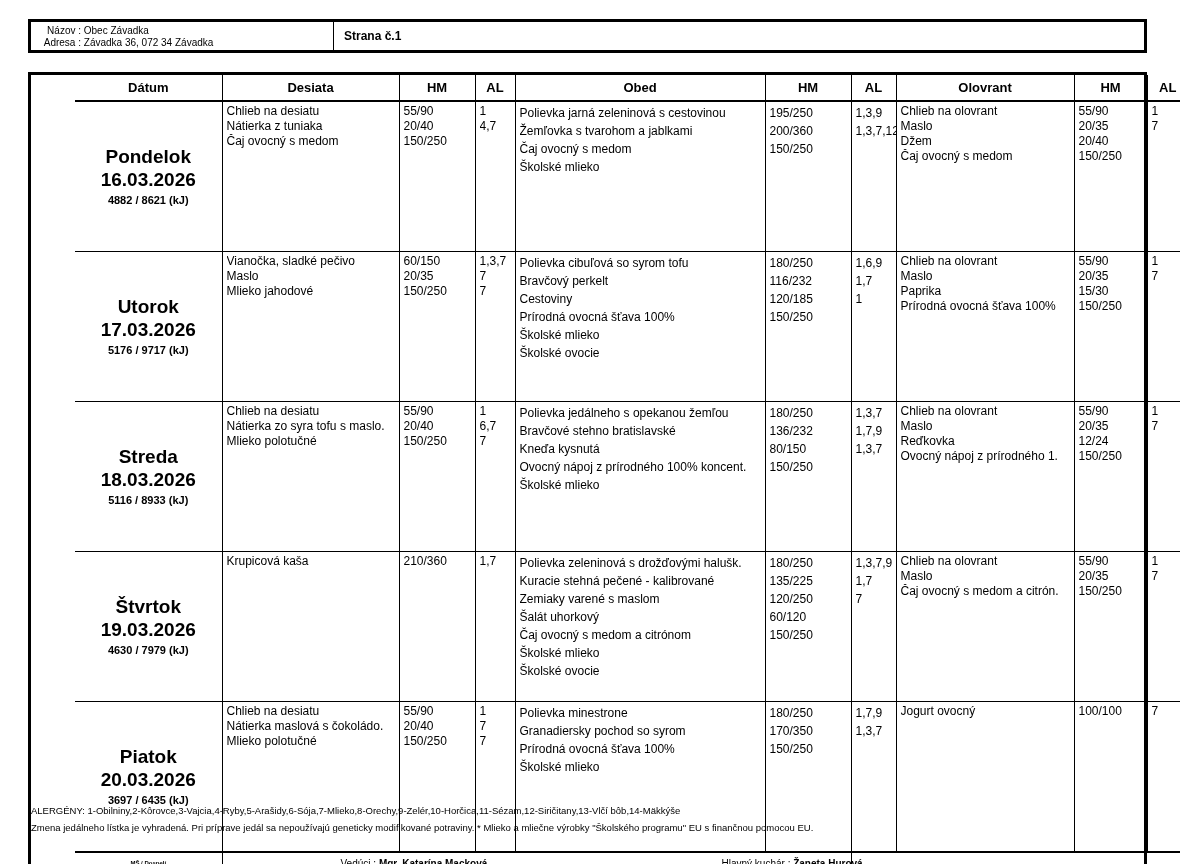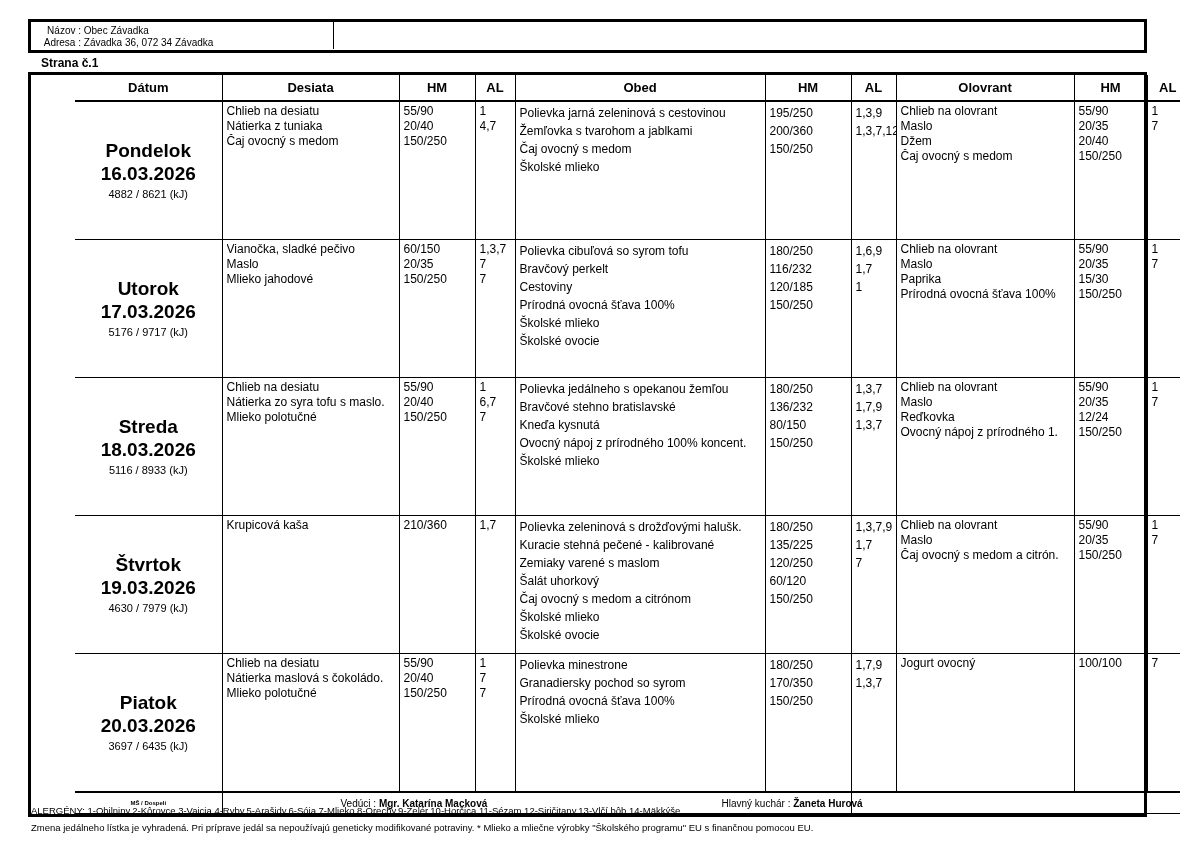--- a/index.html
+++ b/index.html
@@ -1,39 +1,39 @@
 <!DOCTYPE html>
 <html><head>
 <meta charset="utf-8">
 <style>
   html, body { margin: 0; padding: 0; background: #ffffff; }
   body { width: 1180px; height: 864px; position: relative; font-family: "Liberation Sans", sans-serif; color: #000; overflow: hidden; }
 
   
-  .hdr { position: absolute; left: 28px; top: 19px; width: 1119px; height: 34px; border: 3px solid #000; box-sizing: border-box; display: flex; flex-direction: column; }
+  .hdr { position: absolute; left: 28px; top: 19px; width: 1119px; height: 34px; border: 3px solid #000; box-sizing: border-box; display: flex; }
   .hdr-left { width: 303px; border-right: 1px solid #000; padding: 3px 0 0 6px; box-sizing: border-box; font-size: 10px; line-height: 12px; }
   .hdr-left .lbl { display: inline-block; width: 44px; text-align: right; }
   .hdr-left .val { font-weight: normal; }
   .hdr-title { flex: 1; text-align: center; font-weight: bold; font-size: 20px; line-height: 28px; border-right: 1px solid #000; }
   .hdr-page { width: 114px; font-weight: bold; font-size: 12px; padding-left: 10px; line-height: 28px; box-sizing: border-box; }
 
   
   .tbl { position: absolute; left: 28px; top: 72px; width: 1119px; border: 3px solid #000; box-sizing: border-box; }
   table { border-collapse: collapse; width: 100%; table-layout: fixed; margin-left: 44px; }
   th, td { border: 1px solid #000; padding: 0; vertical-align: top; }
   th { height: 25px; font-size: 13px; font-weight: bold; text-align: center; vertical-align: middle; border-top: none; }
   tr td:first-child, tr th:first-child { border-left: none; }
   tr td:last-child, tr th:last-child { border-right: none; }
   tr.day td { height: 135px; }
   tr.day:first-of-type td { border-top: 2px solid #000; }
   .daycell { vertical-align: middle !important; text-align: center; }
   .dayname { font-size: 19px; font-weight: bold; line-height: 23px; }
   .daydate { font-size: 19px; font-weight: bold; line-height: 23px; }
-  .daykj { font-size: 11px; font-weight: normal; line-height: 18px; }
-  .cell { font-size: 12px; padding: 2px 0 0 4px; }
+  .daykj { font-size: 11px; font-weight: bold; line-height: 18px; }
+  .cell { font-size: 12px; padding: 2px 0 12px 4px; }
   .cell div { line-height: 15px; white-space: nowrap; overflow: hidden; }
   .cell.obed div { line-height: 18px; }
   .foot td { height: 20px; font-size: 10px; vertical-align: middle; border-top: 2px solid #000; }
   .foot .ms { text-align: center; font-weight: bold; font-size: 6px; }
   .foot .who { font-size: 10px; }
   .foot .who b { font-weight: bold; }
 
   
   .notes { position: absolute; left: 31px; top: 802px; font-size: 9.5px; line-height: 17px; }
 </style>

